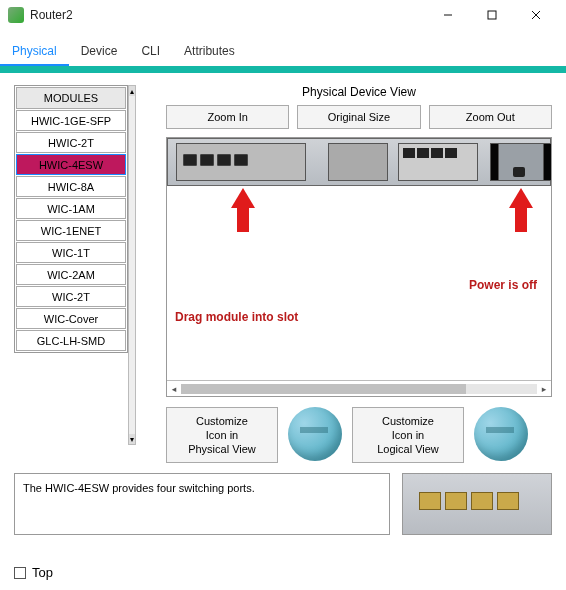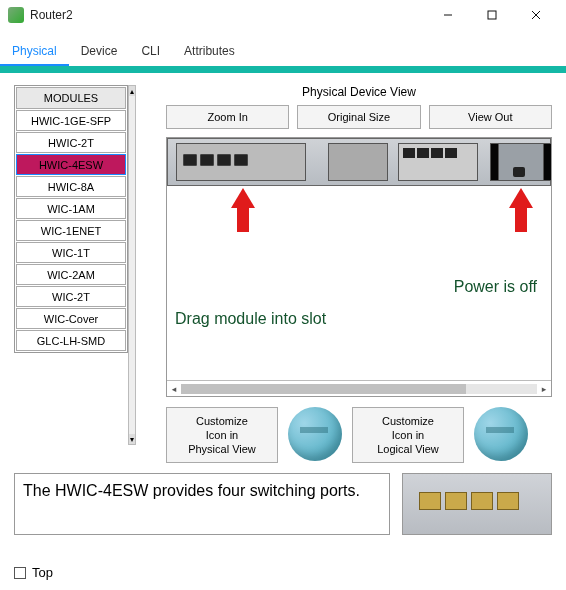--- a/index.html
+++ b/index.html
@@ -49,36 +49,36 @@
   .slot4 { left:322px; width:110px; background:#050505; }
   .psu { position:absolute; right:6px; top:4px; width:46px; height:38px; background:#9aa0a6; border:1px solid #555; }
   .psu .sw { position:absolute; bottom:3px; left:14px; width:12px; height:10px; background:#222; border-radius:2px; }
 
   .red-arrow { position:absolute; width:36px; height:44px; }
   .red-arrow.a1 { left:58px; top:50px; }
   .red-arrow.a2 { right:12px; top:50px; }
   .red-arrow::before { content:""; position:absolute; left:6px; top:0; border-left:12px solid transparent; border-right:12px solid transparent; border-bottom:20px solid #e01b1b; }
   .red-arrow::after { content:""; position:absolute; left:12px; top:18px; width:12px; height:26px; background:#e01b1b; }
 
-  .ann-text { position:absolute; color:#14532d; font-size:16px; font-weight:400; }
+  .ann-text { position:absolute; color:#b91c1c; font-size:12px; font-weight:700; }
   .ann1 { left:8px; top:172px; }
   .ann2 { right:14px; top:140px; }
 
   .hscroll { height:16px; display:flex; align-items:center; border-top:1px solid #bbb; }
   .hscroll .harrow { width:14px; height:14px; display:flex; align-items:center; justify-content:center; font-size:9px; color:#555; }
   .hscroll .htrack { flex:1; height:10px; background:#e6e6e6; position:relative; }
   .hscroll .hthumb { position:absolute; left:0; top:0; height:10px; width:80%; background:#c0c0c0; }
 
   .customize-row { display:flex; gap:10px; margin-top:10px; }
   .cust-btn { width:112px; height:56px; border:1px solid #aaa; background:#f4f4f4; font-size:11px; display:flex; flex-direction:column; align-items:center; justify-content:center; cursor:pointer; line-height:1.3; }
   .cust-icon { width:54px; height:54px; border-radius:50%; background:radial-gradient(circle at 30% 30%, #9fd6e8, #3ba2b8); box-shadow:inset -4px -6px 8px rgba(0,0,0,0.2); position:relative; }
   .cust-icon::after { content:""; position:absolute; left:12px; top:20px; width:28px; height:6px; background:#2b6f7e; opacity:.5; }
 
   .bottom-row { display:flex; gap:12px; padding: 10px 14px 0 14px; }
-  .desc-box { flex:1; height:62px; border:1px solid #999; padding:8px; font-size:16px; }
+  .desc-box { flex:1; height:62px; border:1px solid #999; padding:8px; font-size:11px; }
   .thumb-box { width:150px; height:62px; border:1px solid #999; background:linear-gradient(#d0d3d8,#b8bcc2); position:relative; }
   .thumb-box .tports { display:flex; gap:4px; position:absolute; top:18px; left:16px; }
   .thumb-box .tports div { width:22px; height:18px; background:#caa94a; border:1px solid #7a6220; }
 
   .footer { position:absolute; bottom:10px; left:14px; font-size:13px; display:flex; align-items:center; gap:6px; }
   .checkbox { width:12px; height:12px; border:1px solid #555; display:inline-block; }
 </style>
 </head>
 <body>
 
@@ -134,21 +134,21 @@
       <div class="track"></div>
       <div class="arrow">▾</div>
     </div>
   </div>
 
   <div class="device-col">
     <div class="dv-title">Physical Device View</div>
     <div class="zoom-row">
       <div class="zoom-btn">Zoom In</div>
       <div class="zoom-btn">Original Size</div>
-      <div class="zoom-btn">View Out</div>
+      <div class="zoom-btn">Zoom Out</div>
     </div>
 
     <div class="device-frame">
       <div class="chassis">
         <div class="slot slot1">
           <div class="ports">
             <div class="port"></div>
             <div class="port"></div>
             <div class="port"></div>
             <div class="port"></div>

